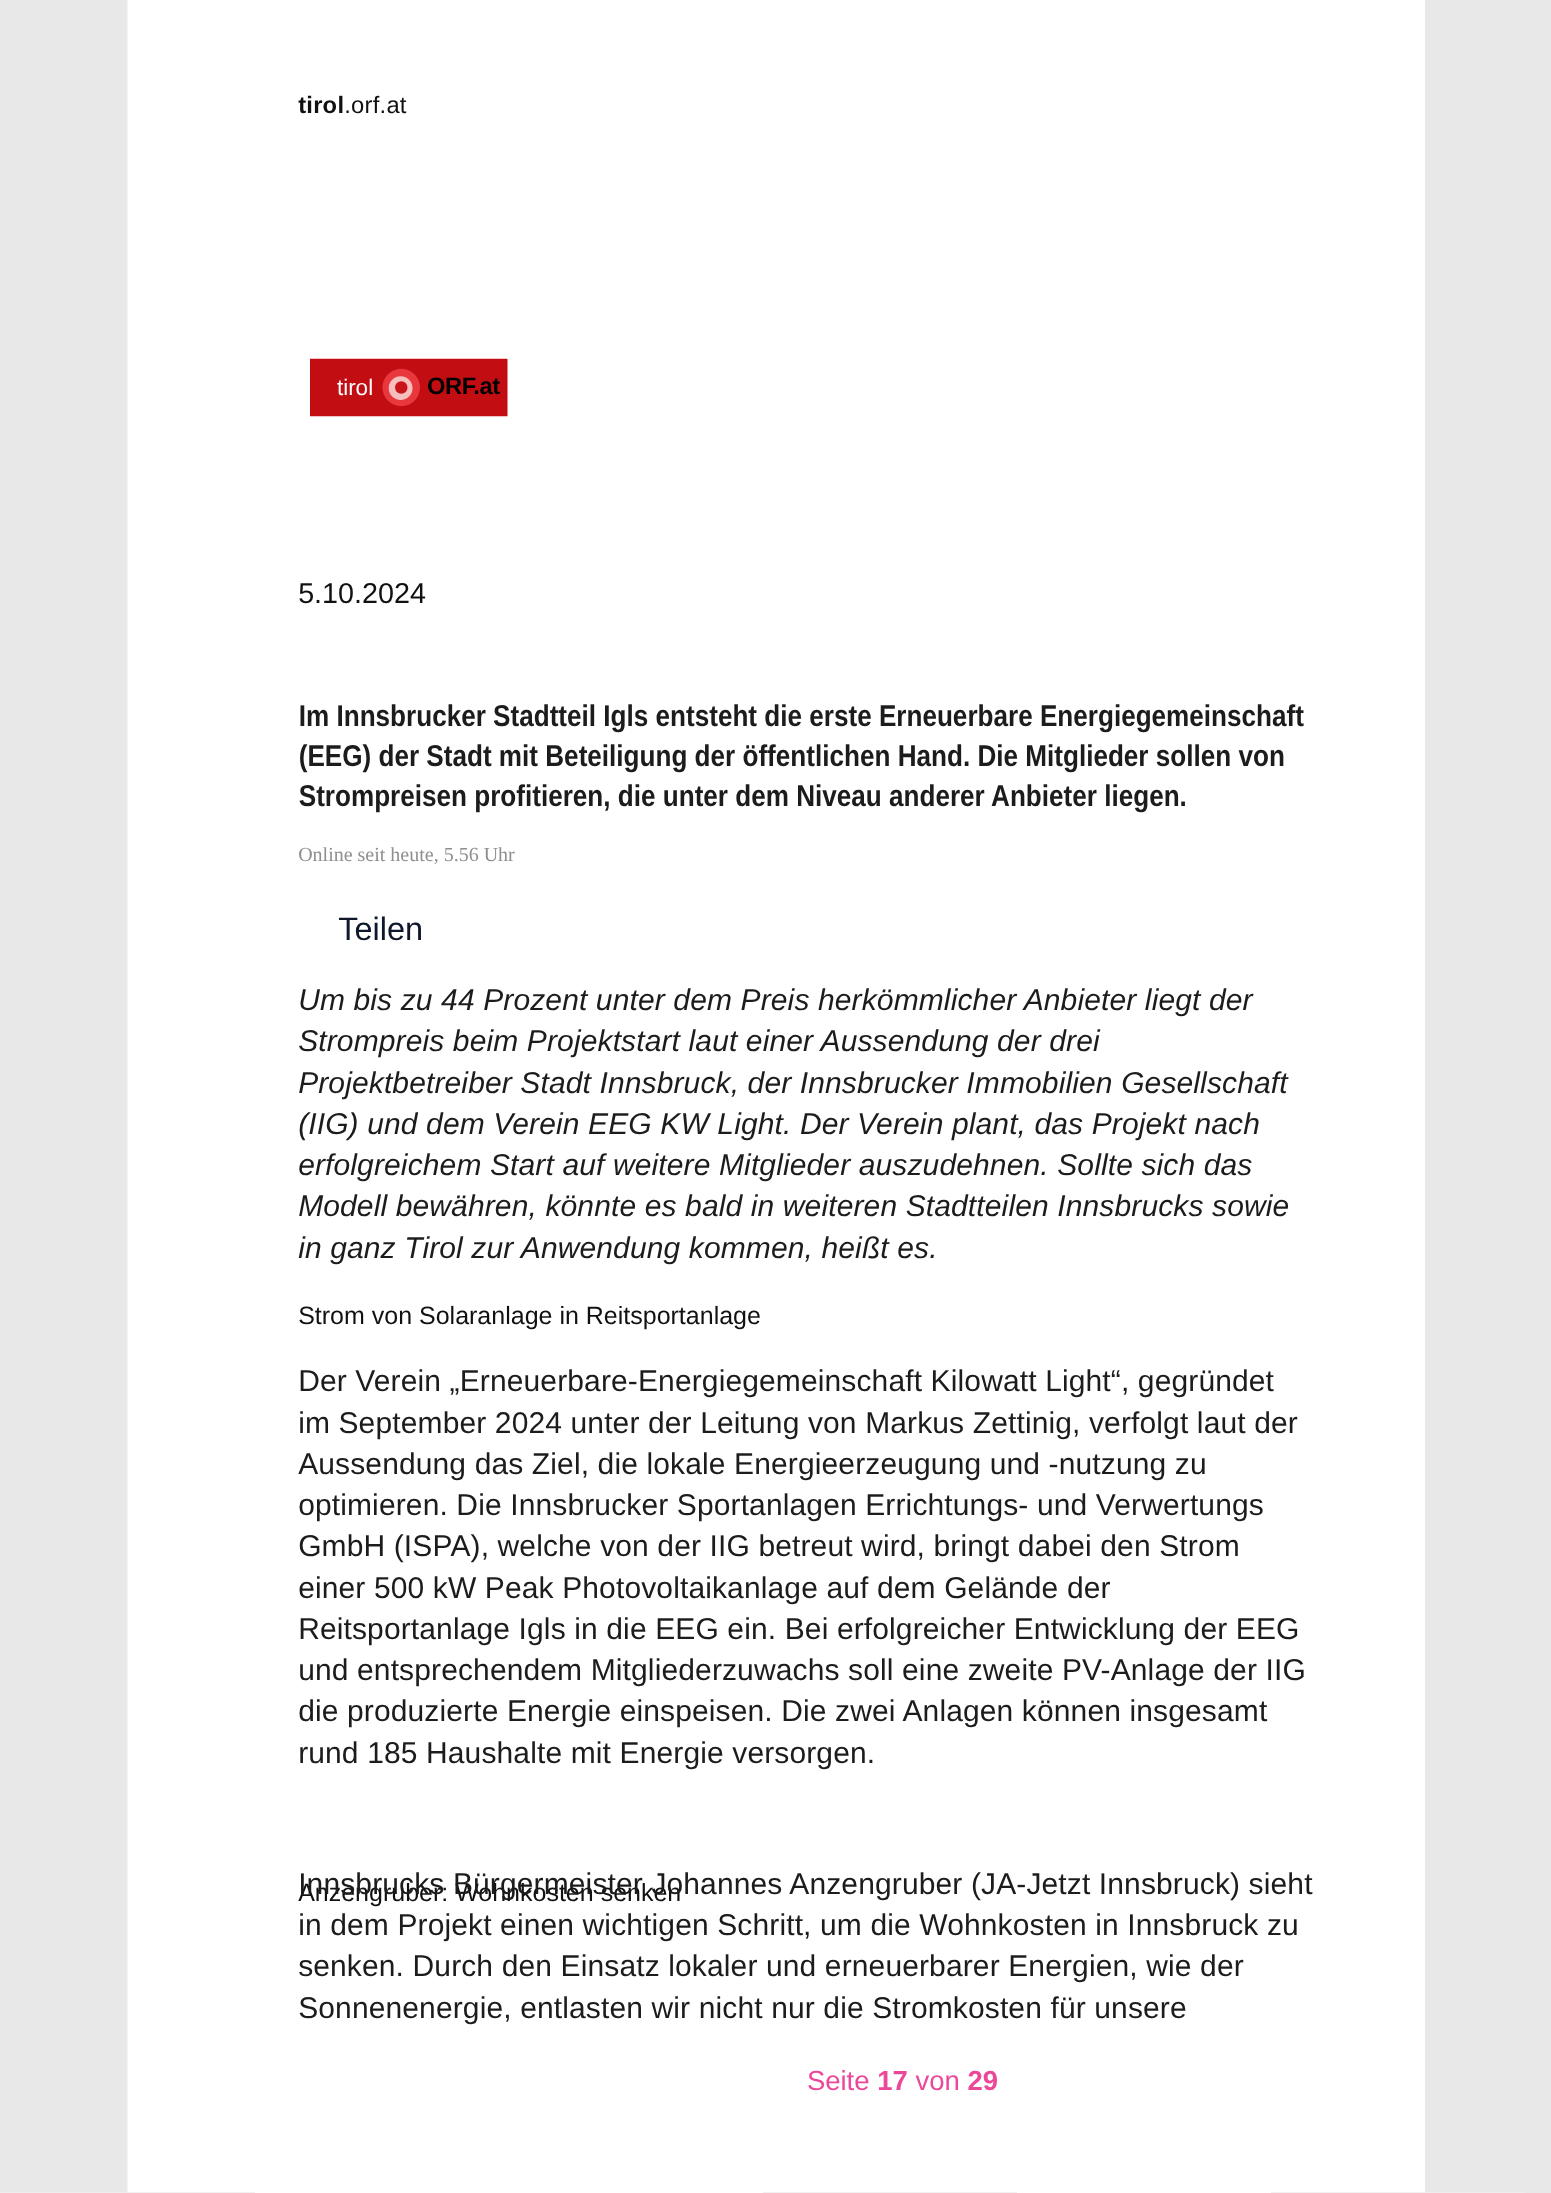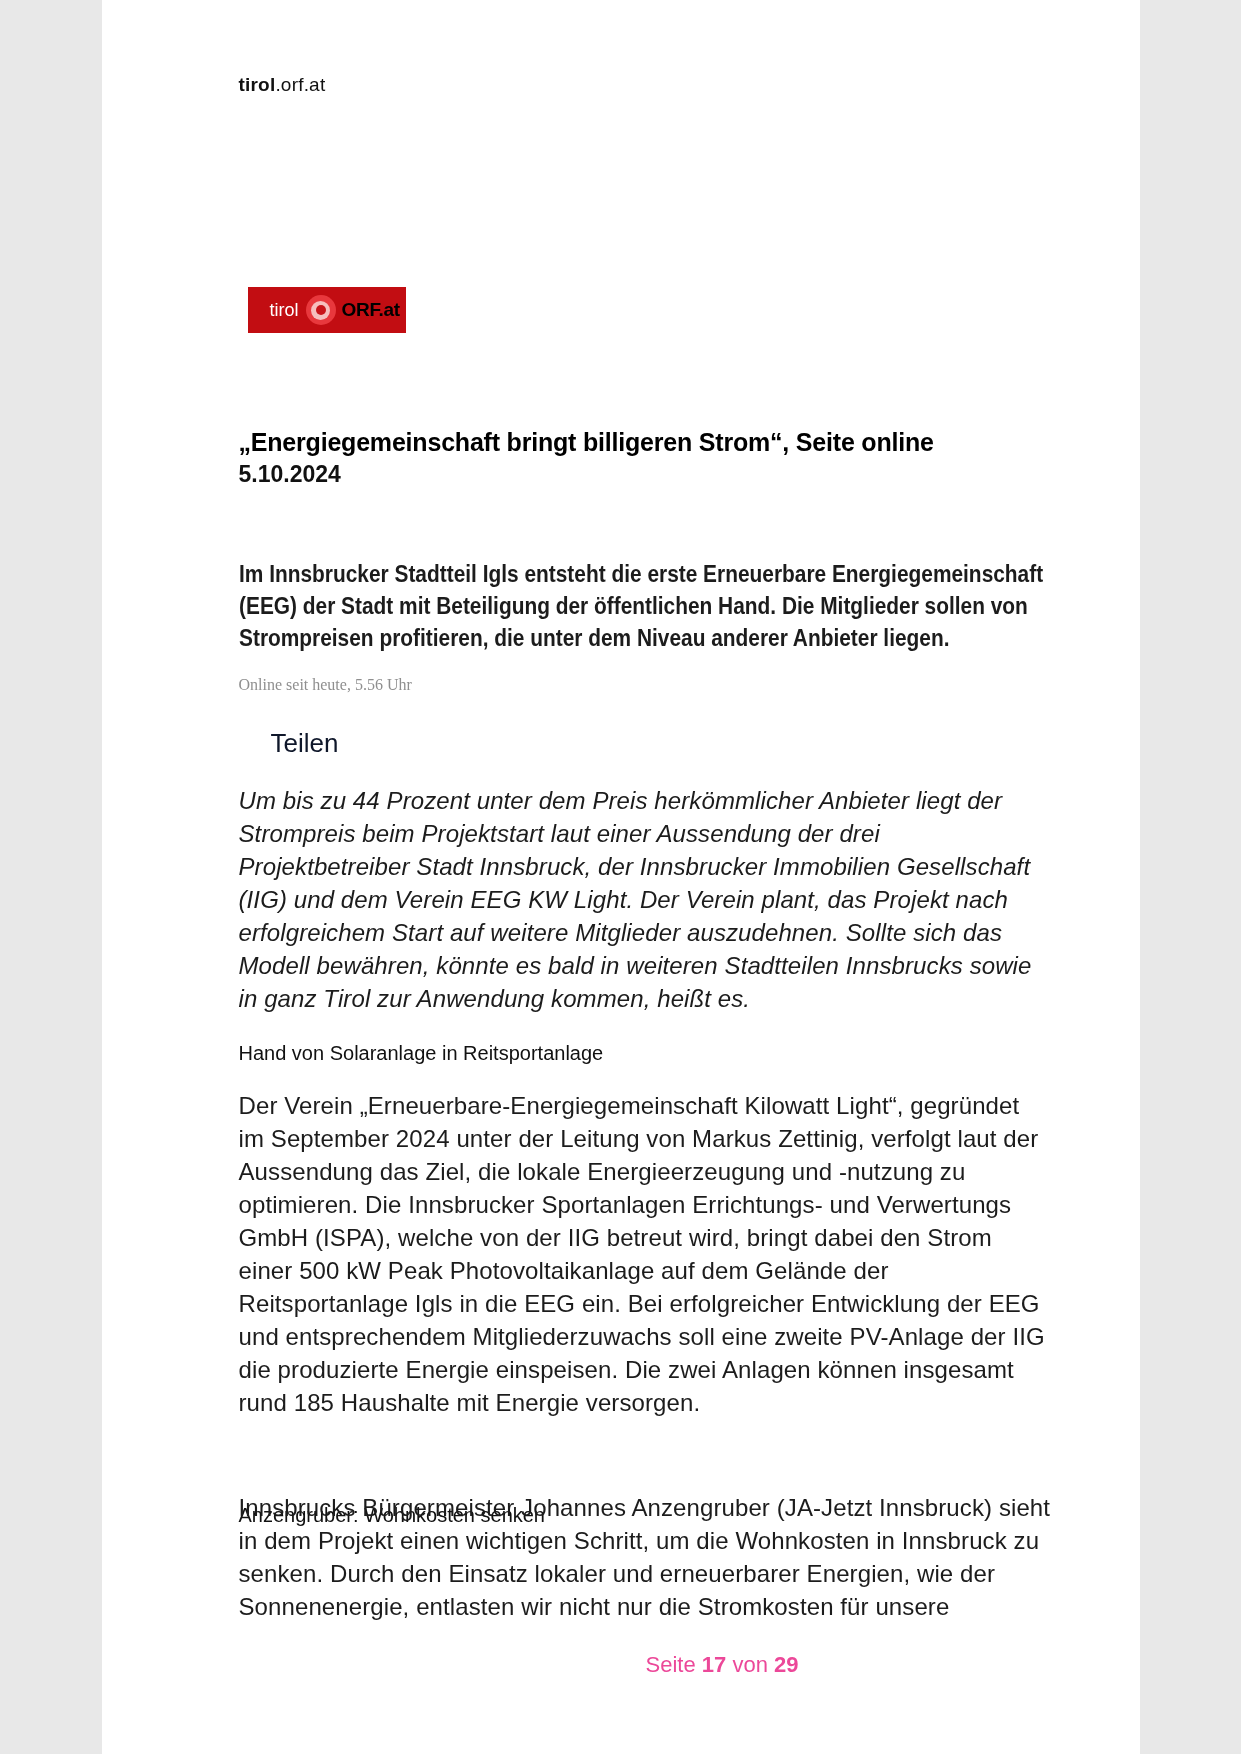--- a/index.html
+++ b/index.html
@@ -55,21 +55,20 @@
   }
 
   .headline {
     left: 137px; top: 428px;
     font-size: 25px; font-weight: bold; color: #000;
     letter-spacing: -0.2px;
   }
   .date {
     left: 137px; top: 461px;
     font-size: 23px;
-    font-weight: bold;
   }
   .kicker {
     left: 137px; top: 514px;
     font-size: 20px;
   }
   .lead {
     left: 137px; top: 558px;
     width: 1060px;
     font-size: 24px; font-weight: bold; color: #1c1c1c;
     line-height: 32px;
@@ -120,42 +119,41 @@
   <div class="abs banner">
     <span class="tirol">tirol</span>
     <span class="orf-target">
       <span class="ring">
         <span class="dot"></span>
       </span>
     </span>
     <span class="orfat">ORF.at</span>
   </div>
 
-  <div class="abs headline">„Energiegemeinschaft bringt billigeren Strom“, Seite online</div>
 
   <div class="abs date">5.10.2024</div>
 
 
   <div class="abs lead preline">Im Innsbrucker Stadtteil Igls entsteht die erste Erneuerbare Energiegemeinschaft
 (EEG) der Stadt mit Beteiligung der öffentlichen Hand. Die Mitglieder sollen von
 Strompreisen profitieren, die unter dem Niveau anderer Anbieter liegen.</div>
 
   <div class="abs timestamp">Online seit heute, 5.56 Uhr</div>
 
   <div class="abs share">Teilen</div>
 
   <div class="abs body-par par1 preline">Um bis zu 44 Prozent unter dem Preis herkömmlicher Anbieter liegt der
 Strompreis beim Projektstart laut einer Aussendung der drei
 Projektbetreiber Stadt Innsbruck, der Innsbrucker Immobilien Gesellschaft
 (IIG) und dem Verein EEG KW Light. Der Verein plant, das Projekt nach
 erfolgreichem Start auf weitere Mitglieder auszudehnen. Sollte sich das
 Modell bewähren, könnte es bald in weiteren Stadtteilen Innsbrucks sowie
 in ganz Tirol zur Anwendung kommen, heißt es.</div>
 
-  <div class="abs subhead subhead1">Hand von Solaranlage in Reitsportanlage</div>
+  <div class="abs subhead subhead1">Strom von Solaranlage in Reitsportanlage</div>
 
   <div class="abs body-par par2 preline">Der Verein „Erneuerbare-Energiegemeinschaft Kilowatt Light“, gegründet
 im September 2024 unter der Leitung von Markus Zettinig, verfolgt laut der
 Aussendung das Ziel, die lokale Energieerzeugung und -nutzung zu
 optimieren. Die Innsbrucker Sportanlagen Errichtungs- und Verwertungs
 GmbH (ISPA), welche von der IIG betreut wird, bringt dabei den Strom
 einer 500 kW Peak Photovoltaikanlage auf dem Gelände der
 Reitsportanlage Igls in die EEG ein. Bei erfolgreicher Entwicklung der EEG
 und entsprechendem Mitgliederzuwachs soll eine zweite PV-Anlage der IIG
 die produzierte Energie einspeisen. Die zwei Anlagen können insgesamt

